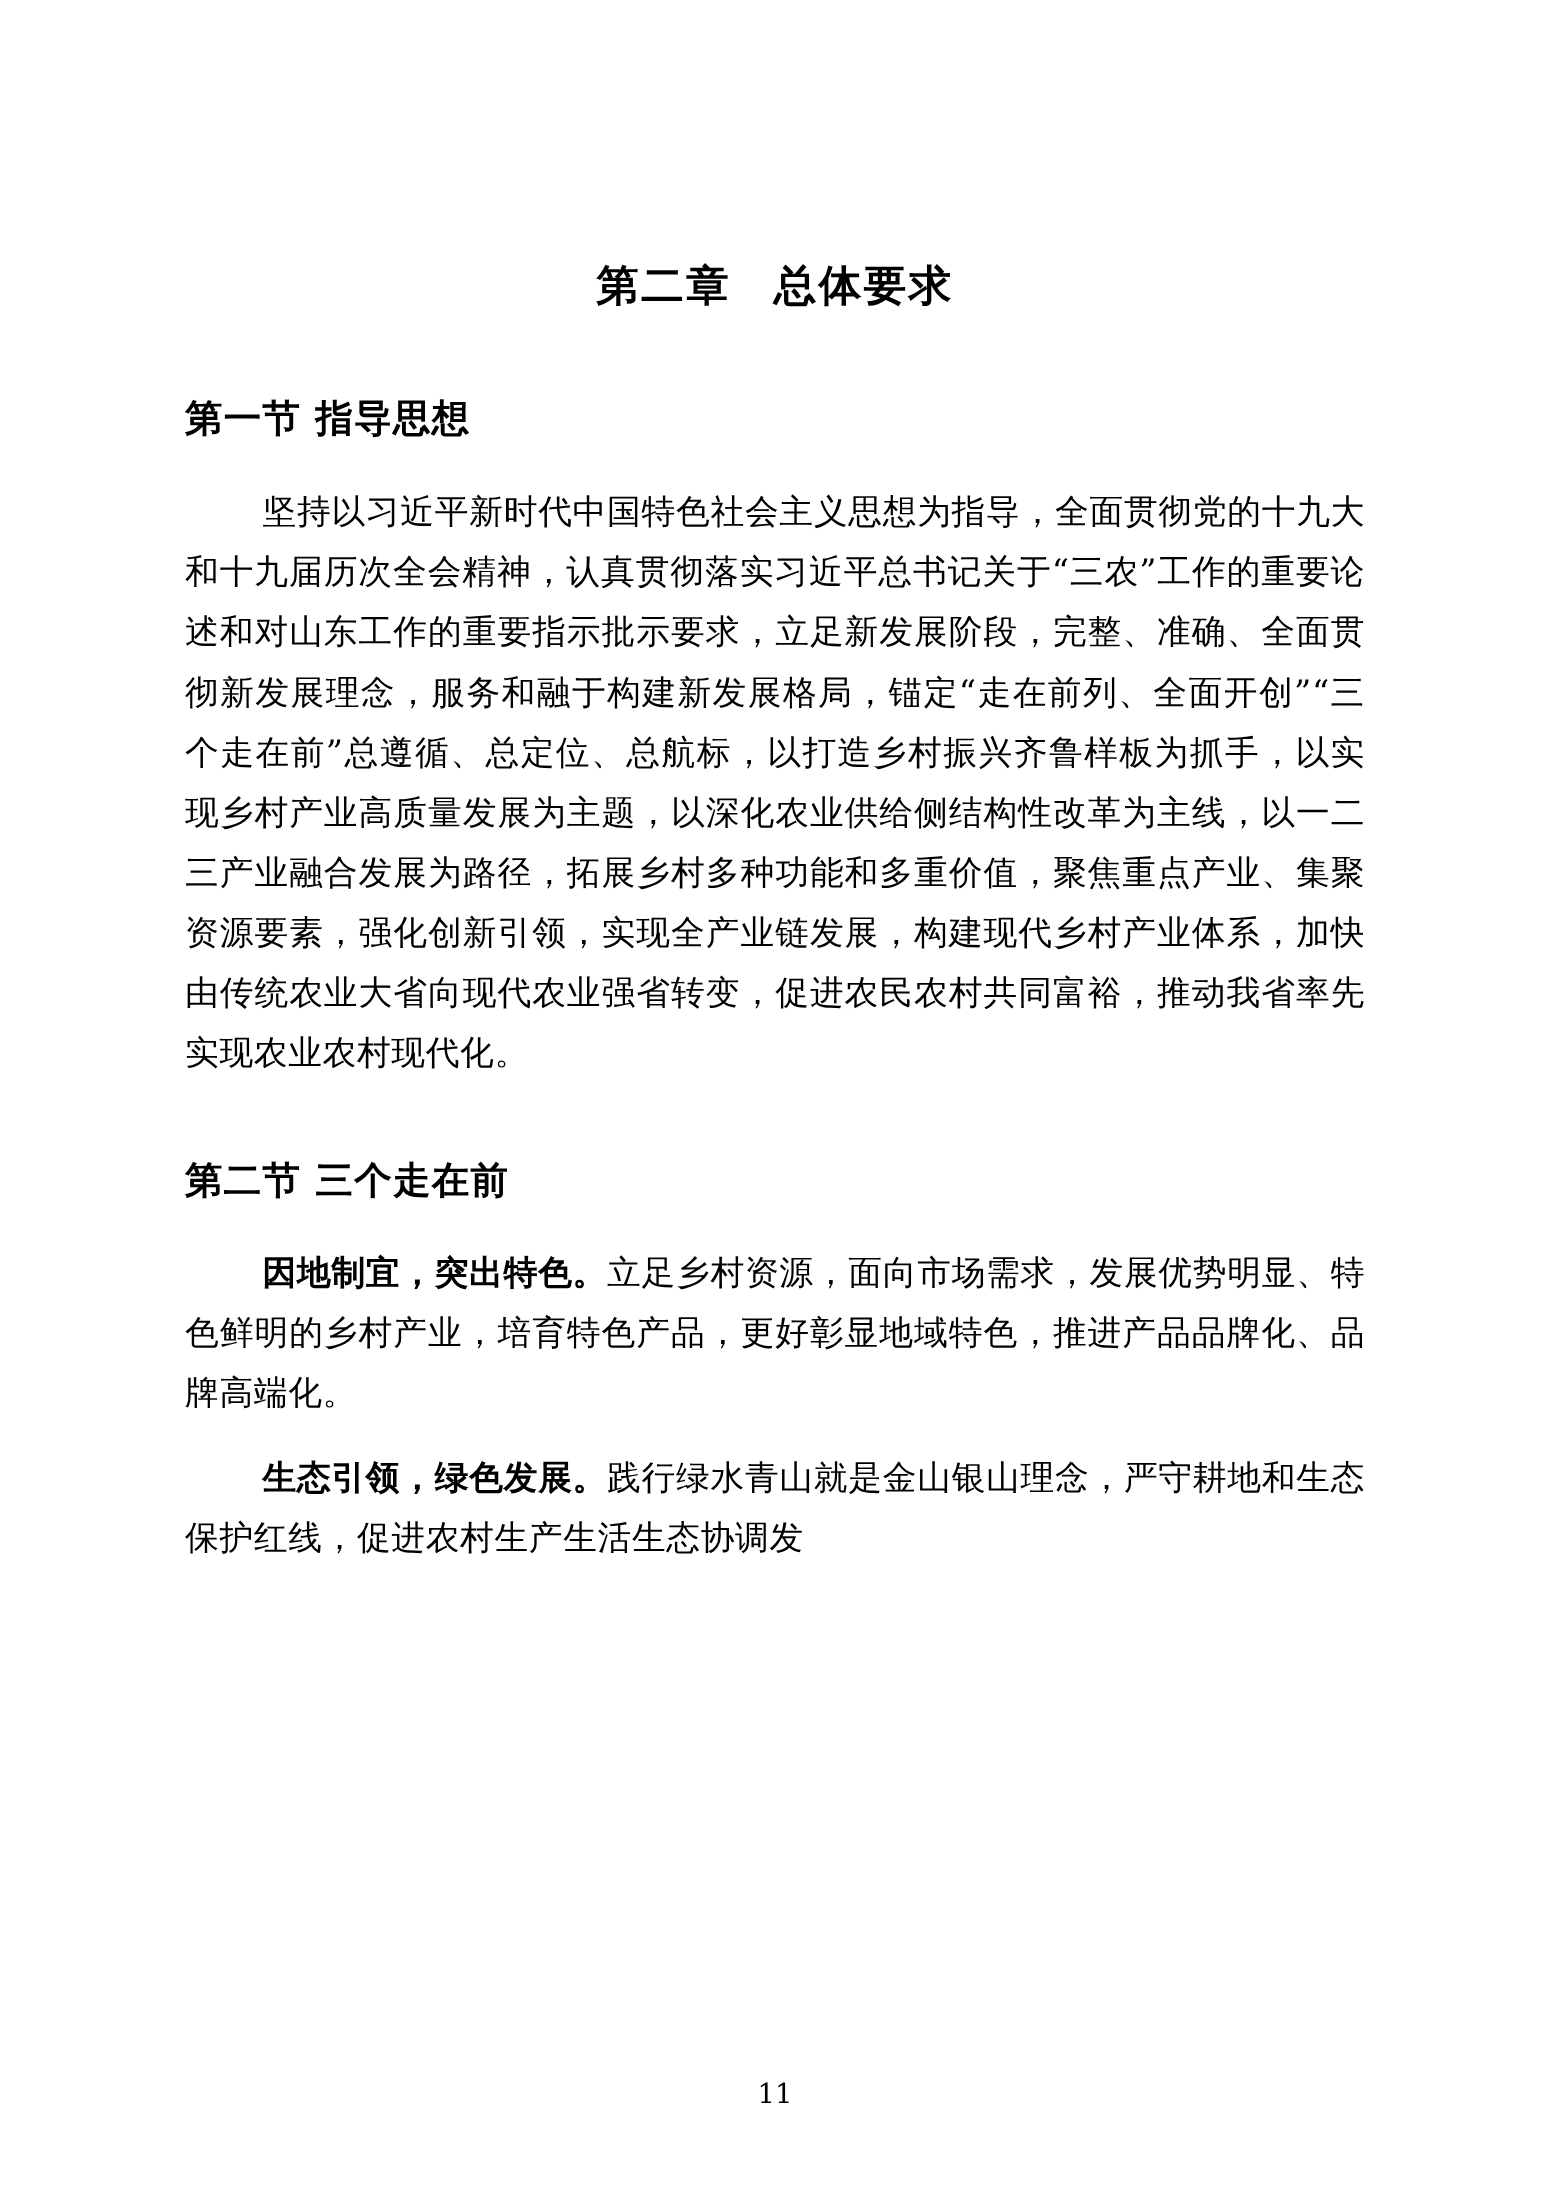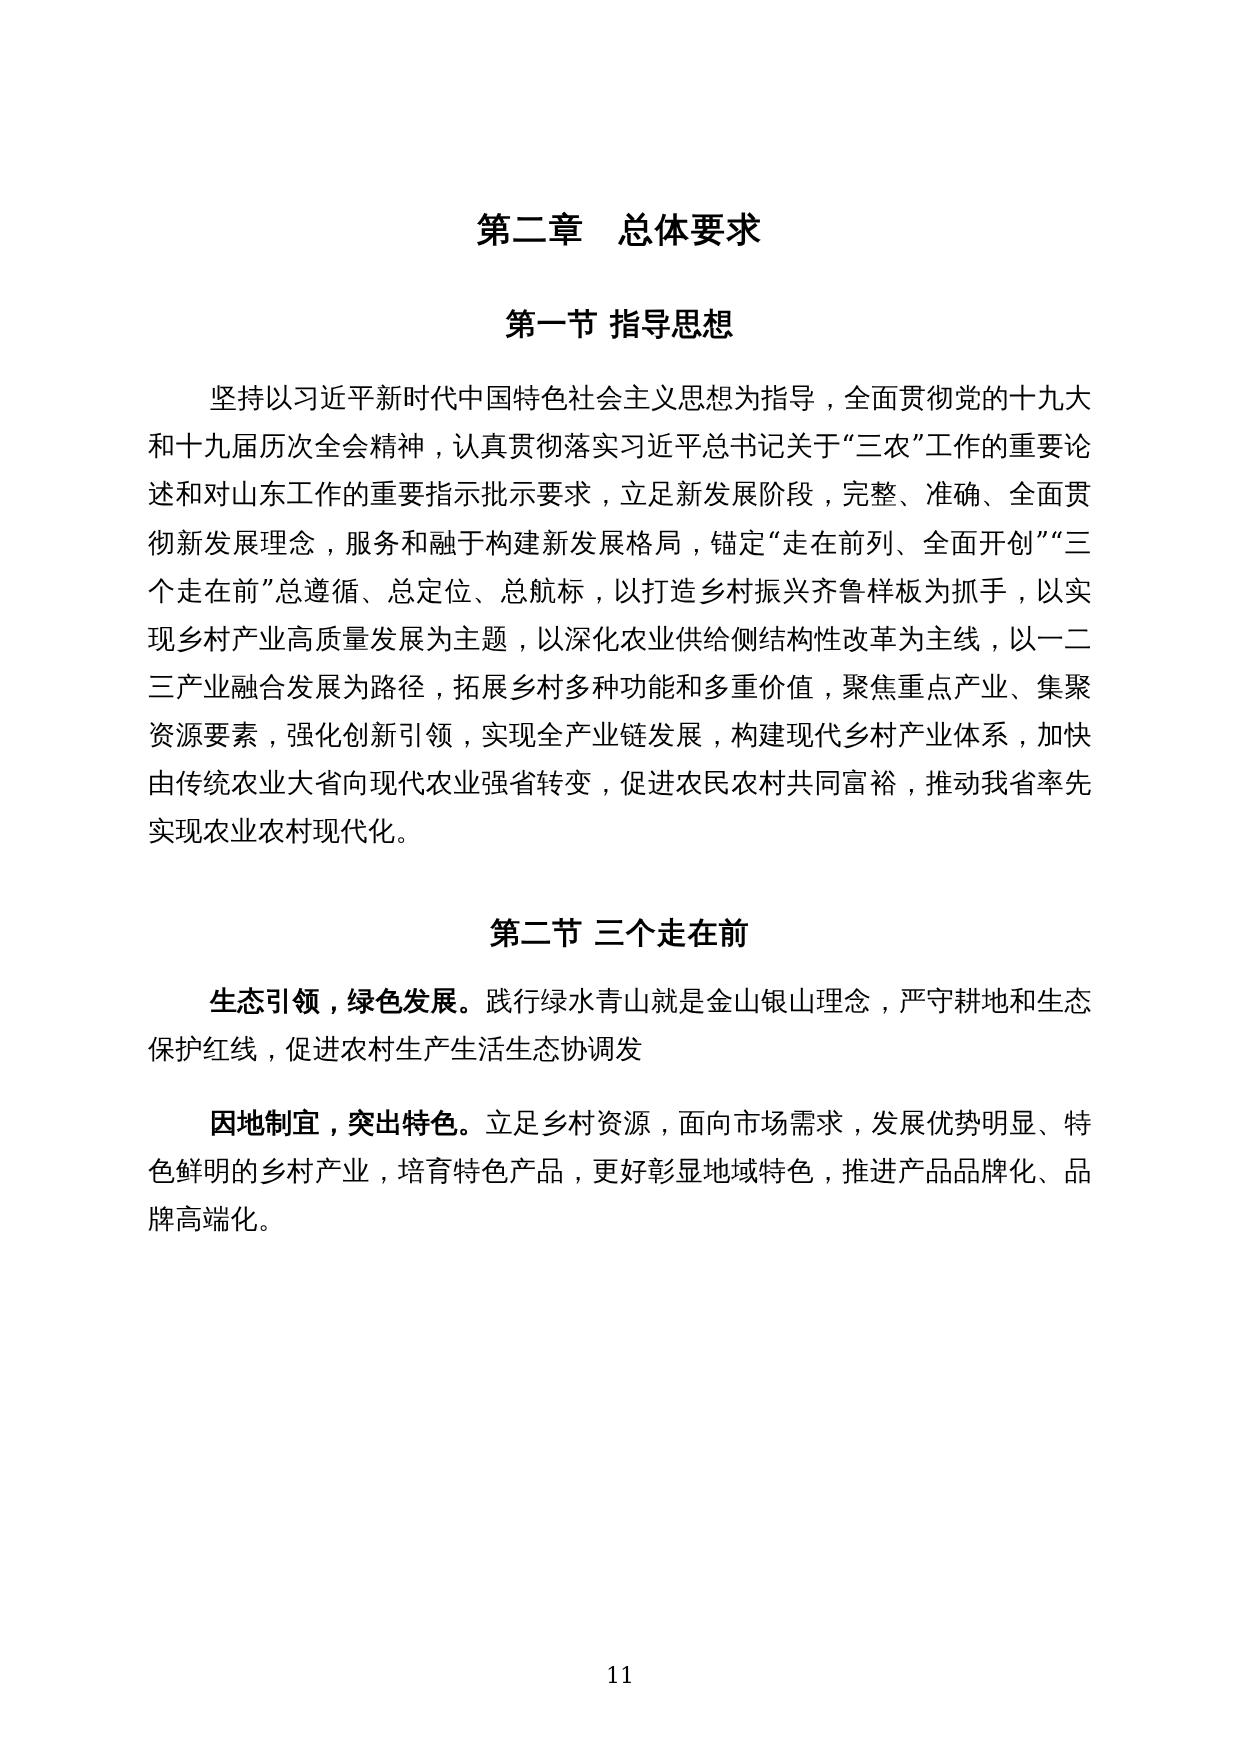--- a/index.html
+++ b/index.html
@@ -30,25 +30,24 @@
     font-weight: bold;
     letter-spacing: 2px;
     margin: 22px 0 0 0;
     line-height: 1.6;
   }
   .chapter-title .gap {
     display: inline-block;
     width: 34px;
   }
   .section-title {
-    text-align: center;
     font-size: 30px;
     font-weight: bold;
     letter-spacing: 1px;
-    margin: 44px 0 0 0;
+    margin: 56px 0 0 0;
     line-height: 1.6;
   }
   .section-title.second {
     margin-top: 54px;
   }
   p.body-text {
     font-size: 27px;
     line-height: 1.78;
     text-align: justify;
     text-justify: inter-ideograph;
@@ -78,19 +77,19 @@
 <div class="page">
 
   <h1 class="chapter-title"><span>第二章</span><span class="gap"></span><span>总体要求</span></h1>
 
   <h2 class="section-title">第一节  指导思想</h2>
 
   <p class="body-text">坚持以习近平新时代中国特色社会主义思想为指导，全面贯彻党的十九大和十九届历次全会精神，认真贯彻落实习近平总书记关于“三农”工作的重要论述和对山东工作的重要指示批示要求，立足新发展阶段，完整、准确、全面贯彻新发展理念，服务和融于构建新发展格局，锚定“走在前列、全面开创”“三个走在前”总遵循、总定位、总航标，以打造乡村振兴齐鲁样板为抓手，以实现乡村产业高质量发展为主题，以深化农业供给侧结构性改革为主线，以一二三产业融合发展为路径，拓展乡村多种功能和多重价值，聚焦重点产业、集聚资源要素，强化创新引领，实现全产业链发展，构建现代乡村产业体系，加快由传统农业大省向现代农业强省转变，促进农民农村共同富裕，推动我省率先实现农业农村现代化。</p>
 
   <h2 class="section-title second">第二节  三个走在前</h2>
 
+  <p class="body-text"><span class="lead">因地制宜，突出特色。</span><span>立足乡村资源，面向市场需求，发展优势明显、特色鲜明的乡村产业，培育特色产品，更好彰显地域特色，推进产品品牌化、品牌高端化。</span></p>
+
   <p class="body-text tight"><span class="lead">生态引领，绿色发展。</span><span>践行绿水青山就是金山银山理念，严守耕地和生态保护红线，促进农村生产生活生态协调发</span></p>
-
-  <p class="body-text"><span class="lead">因地制宜，突出特色。</span><span>立足乡村资源，面向市场需求，发展优势明显、特色鲜明的乡村产业，培育特色产品，更好彰显地域特色，推进产品品牌化、品牌高端化。</span></p>
 
 </div>
 
 <div class="page-number">11</div>
 
 </body></html>

